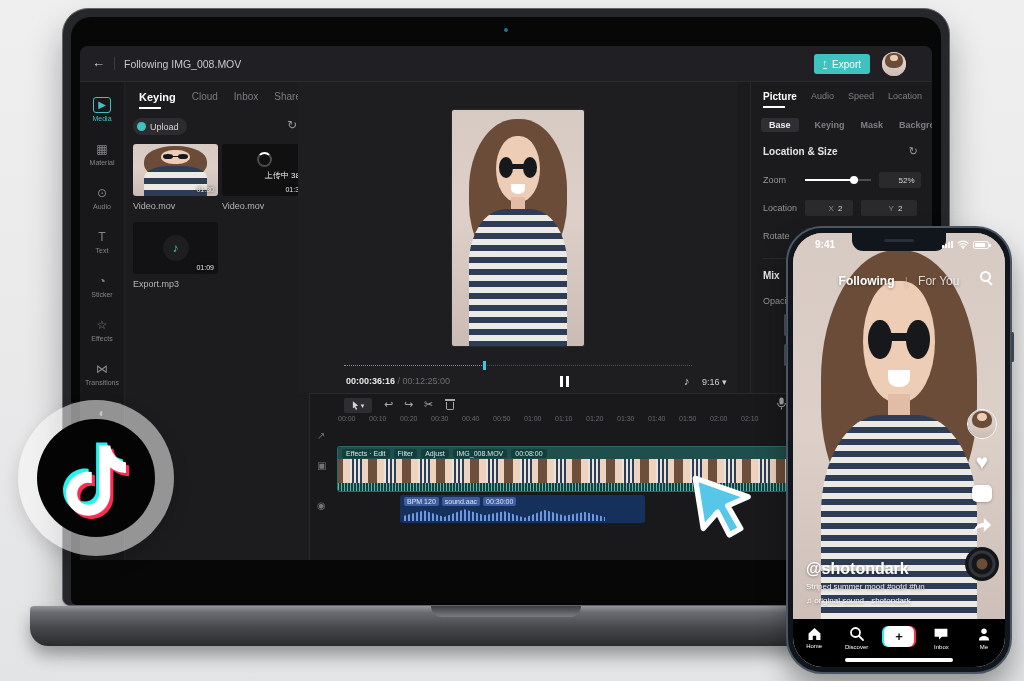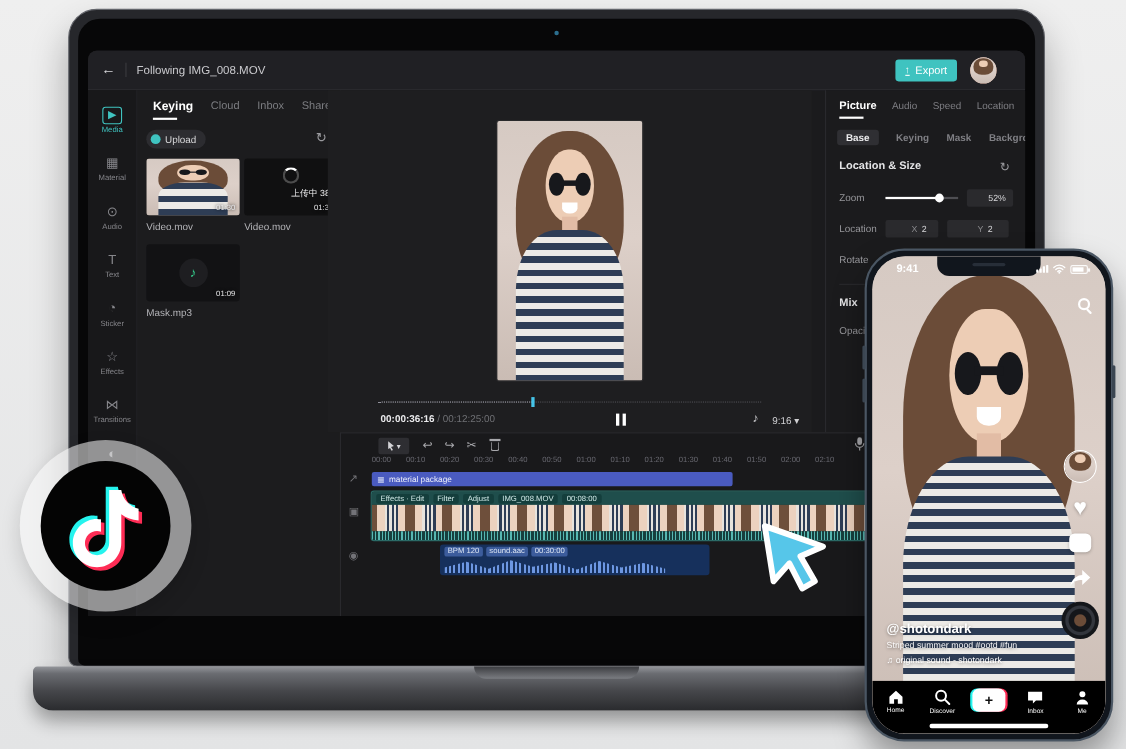--- a/index.html
+++ b/index.html
@@ -174,21 +174,21 @@
     transform:rotate(45deg); border-radius:1px; }
   .p-rail { right:6px; top:176px; width:34px; display:flex; flex-direction:column; align-items:center; gap:13px; z-index:4; }
   .rail-avatar { width:30px; height:30px; border-radius:50%; border:1.5px solid #fff; overflow:hidden; }
   .p-heart { font-size:21px; color:#fff; text-shadow:0 1px 3px rgba(0,0,0,.3); line-height:20px; }
   .p-comment { width:20px; height:17px; background:#fff; border-radius:5px; position:relative;
     box-shadow:0 1px 3px rgba(0,0,0,.25); }
   .p-comment::after { content:""; position:absolute; left:3px; bottom:-4px; border:4px solid transparent; border-top-color:#fff; }
   .p-disc { width:34px; height:34px; border-radius:50%;
     background:radial-gradient(circle at 50% 50%,#6b4c38 0 5px,#14161a 6px 10px,#33363d 11px 13px,#14161a 14px); }
   .p-caption { left:13px; bottom:62px; width:128px; z-index:4; color:#fff; text-shadow:0 1px 3px rgba(0,0,0,.45); }
-  .pc-user { font-size:12px; font-weight:bold; }
+  .pc-user { font-size:16px; font-weight:bold; }
   .pc-text { font-size:8px; margin-top:3px; line-height:11px; color:rgba(255,255,255,.95); }
   .pc-music { font-size:8px; margin-top:4px; }
   .p-nav { left:0; right:0; bottom:0; height:48px; background:#000; display:flex; z-index:5; }
   .pn-item { flex:1; display:flex; flex-direction:column; align-items:center; padding-top:7px; gap:2px; }
   .pn-label { font-size:6px; color:#fff; }
   .plus-btn { width:34px; height:21px; position:relative; }
   .plus-btn .side-c { position:absolute; left:0; top:0; width:30px; height:21px; background:#25f4ee; border-radius:6px; }
   .plus-btn .side-r { position:absolute; right:0; top:0; width:30px; height:21px; background:#fe2c55; border-radius:6px; }
   .plus-btn .mid { position:absolute; left:2px; right:2px; top:0; height:21px; background:#fff; border-radius:6px;
     display:flex; align-items:center; justify-content:center; font-size:13px; font-weight:bold; color:#111; }
@@ -300,21 +300,21 @@
         <div class="loader"></div>
         <div class="upl-status">上传中 38%</div>
         <span class="dur">01:30</span>
       </div>
       <span class="abs tlabel l1">Video.mov</span>
       <span class="abs tlabel l2">Video.mov</span>
       <div class="abs thumb t3">
         <div class="audio-disc">♪</div>
         <span class="dur">01:09</span>
       </div>
-      <span class="abs tlabel l3">Mask.mp3</span>
+      <span class="abs tlabel l3">Export.mp3</span>
     </div>
 
     <div class="abs preview">
       <div class="abs video-frame">
         <div class="pt">
           <div class="pt-hair"></div>
             <div class="pt-face"></div>
           <div class="pt-gl l"></div>
             <div class="pt-gl r"></div>
             <div class="pt-bridge"></div>
@@ -416,24 +416,20 @@
         <span>01:40</span>
         <span>01:50</span>
         <span>02:00</span>
         <span>02:10</span>
       </div>
 
       <span class="abs trk-ic" style="top:36px">↗</span>
       <span class="abs trk-ic" style="top:66px">▣</span>
       <span class="abs trk-ic" style="top:106px">◉</span>
 
-      <div class="abs material-clip">
-        <span class="mi">▦</span>
-        <span class="ml">material package</span>
-      </div>
 
       <div class="abs video-clip">
         <div class="vc-head">
           <span class="vc-pill">Effects · Edit</span>
           <span class="vc-pill">Filter</span>
           <span class="vc-pill">Adjust</span>
           <span class="vc-pill">IMG_008.MOV</span>
           <span class="vc-pill">00:08:00</span>
         </div>
         <div class="vc-strip"></div>
@@ -489,20 +485,25 @@
               <i style="height:6px"></i>
               <i style="height:7.5px"></i>
           </span>
           <svg width="12" height="9" viewBox="0 0 12 9">
             <path d="M1 3.2a7 7 0 0 1 10 0M2.8 5a4.5 4.5 0 0 1 6.4 0M4.6 6.8a2 2 0 0 1 2.8 0" fill="none" stroke="#fff" stroke-width="1.2" stroke-linecap="round"></path>
             <circle cx="6" cy="8" r="0.9" fill="#fff"></circle>
           </svg>
           <span class="batt"></span>
         </div>
       </div>
+      <div class="abs feed-tabs">
+        <span class="ft-following">Following</span>
+        <span class="ft-sep">|</span>
+        <span class="ft-foryou">For You</span>
+      </div>
       <span class="abs p-search"></span>
 
       <div class="abs p-rail">
         <div class="rail-avatar">
           <div class="pt">
               <div class="pt-hair"></div>
               <div class="pt-face"></div>
             </div>
         </div>
         <span class="p-heart">♥</span>

